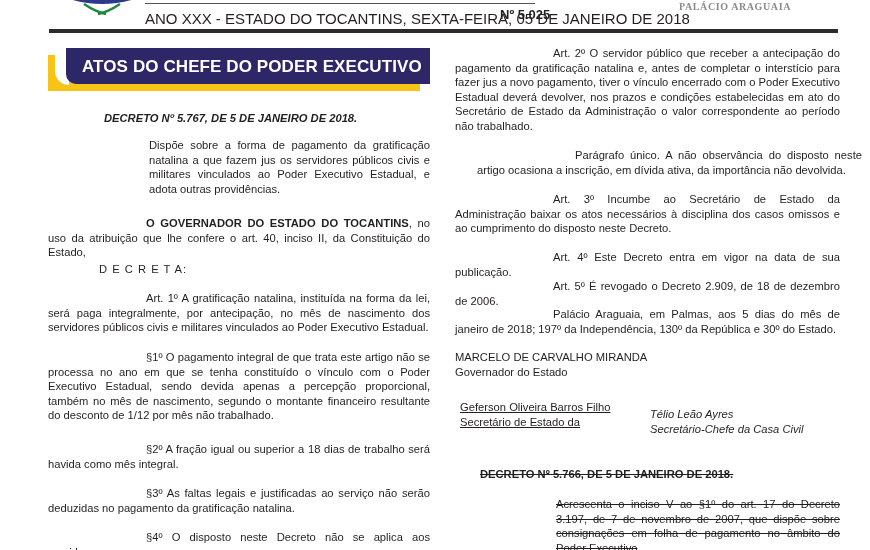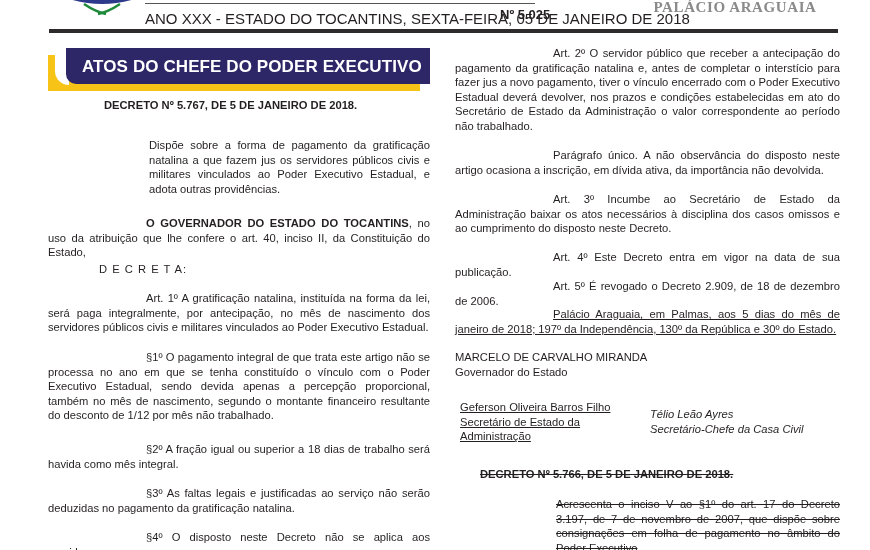--- a/index.html
+++ b/index.html
@@ -9,21 +9,21 @@
     position:relative;
   }
   .abs { position:absolute; }
 
   
   .logo { left:62px; top:-10px; width:80px; height:32px; }
   .hdr-thin { left:145px; top:3px; width:390px; height:1px; background:#555; }
   .hdr-line { left:145px; top:10px; font-size:15px; color:#231f20; white-space:nowrap; }
   .hdr-num { left:500px; top:7px; font-size:13px; font-weight:bold; white-space:nowrap; }
   .palace { left:640px; top:1px; width:190px; text-align:center;
-            font-family:"Liberation Serif", serif; font-weight:bold; font-size:15px;
+            font-family:"Liberation Serif", serif; font-weight:bold; font-size:10px;
             color:#8a8a8a; letter-spacing:0.6px; line-height:12px; }
   .thick-rule { left:49px; top:29px; width:789px; height:4px; background:#2e2b2c; }
 
   
   .sec-yellow { left:48px; top:55px; width:372px; height:36px; background:#f7c317; }
   .sec-white { left:55px; top:55px; width:14px; height:30px; background:#ffffff; border-bottom-left-radius:14px; }
   .sec-navy { left:66px; top:48px; width:364px; height:36px; background:#2d2768;
               border-bottom-left-radius:10px; }
   .sec-title { left:82px; top:57px; color:#ffffff; font-weight:bold; font-size:17px; letter-spacing:0.1px; white-space:nowrap; }
 
@@ -52,50 +52,49 @@
 <div class="abs palace">
   <div>PALÁCIO ARAGUAIA</div>
 </div>
 <div class="abs thick-rule"></div>
 
 <div class="abs sec-yellow"></div>
 <div class="abs sec-white"></div>
 <div class="abs sec-navy"></div>
 <div class="abs sec-title">ATOS DO CHEFE DO PODER EXECUTIVO</div>
 
-<div class="abs p bold" style="left:104px; top:98px; white-space:nowrap;">DECRETO Nº 5.767, DE 5 DE JANEIRO DE 2018.</div>
+<div class="abs p bold" style="left:104px; top:111px; white-space:nowrap;font-style:italic;">DECRETO Nº 5.767, DE 5 DE JANEIRO DE 2018.</div>
 
 <div class="abs p" style="left:149px; top:138px; width:281px;">Dispõe sobre a forma de pagamento da gratificação natalina a que fazem jus os servidores públicos civis e militares vinculados ao Poder Executivo Estadual, e adota outras providências.</div>
 
 <div class="abs p c1 ind" style="top:216px;"><span class="bold">O GOVERNADOR DO ESTADO DO TOCANTINS</span><span>, no uso da atribuição que lhe confere o art. 40, inciso II, da Constituição do Estado,</span></div>
 
 <div class="abs p" style="left:99px; top:262px; letter-spacing:1px;">D E C R E T A:</div>
 
 <div class="abs p c1 ind" style="top:291px;">Art. 1º A gratificação natalina, instituída na forma da lei, será paga integralmente, por antecipação, no mês de nascimento dos servidores públicos civis e militares vinculados ao Poder Executivo Estadual.</div>
 <div class="abs p c1 ind" style="top:350px;">§1º O pagamento integral de que trata este artigo não se processa no ano em que se tenha constituído o vínculo com o Poder Executivo Estadual, sendo devida apenas a percepção proporcional, também no mês de nascimento, segundo o montante financeiro resultante do desconto de 1/12 por mês não trabalhado.</div>
 <div class="abs p c1 ind" style="top:442px;">§2º A fração igual ou superior a 18 dias de trabalho será havida como mês integral.</div>
 <div class="abs p c1 ind" style="top:486px;">§3º As faltas legais e justificadas ao serviço não serão deduzidas no pagamento da gratificação natalina.</div>
 <div class="abs p c1 ind" style="top:530px;">§4º O disposto neste Decreto não se aplica aos servidores</div>
 
 <div class="abs p c2 ind" style="top:46px;">Art. 2º O servidor público que receber a antecipação do pagamento da gratificação natalina e, antes de completar o interstício para fazer jus a novo pagamento, tiver o vínculo encerrado com o Poder Executivo Estadual deverá devolver, nos prazos e condições estabelecidas em ato do Secretário de Estado da Administração o valor correspondente ao período não trabalhado.</div>
-<div class="abs p c2 ind" style="top:148px;">Parágrafo único. A não observância do disposto neste artigo ocasiona a inscrição, em dívida ativa, da importância não devolvida.</div>
+<div class="abs p c2 ind" style="top:148px;margin-left:22px;">Parágrafo único. A não observância do disposto neste artigo ocasiona a inscrição, em dívida ativa, da importância não devolvida.</div>
 <div class="abs p c2 ind" style="top:192px;">Art. 3º Incumbe ao Secretário de Estado da Administração baixar os atos necessários à disciplina dos casos omissos e ao cumprimento do disposto neste Decreto.</div>
 <div class="abs p c2 ind" style="top:250px;">Art. 4º Este Decreto entra em vigor na data de sua publicação.</div>
 <div class="abs p c2 ind" style="top:279px;">Art. 5º É revogado o Decreto 2.909, de 18 de dezembro de 2006.</div>
-<div class="abs p c2 ind" style="top:307px;text-decoration:underline;">Palácio Araguaia, em Palmas, aos 5 dias do mês de janeiro de 2018; 197º da Independência, 130º da República e 30º do Estado.</div>
+<div class="abs p c2 ind" style="top:307px;">Palácio Araguaia, em Palmas, aos 5 dias do mês de janeiro de 2018; 197º da Independência, 130º da República e 30º do Estado.</div>
 
 <div class="abs p center" style="left:455px; top:350px; width:385px;">
   <div>MARCELO DE CARVALHO MIRANDA</div>
   <div>Governador do Estado</div>
 </div>
 
 <div class="abs p center" style="left:460px; top:400px; width:190px;text-decoration:underline;">
   <div>Geferson Oliveira Barros Filho</div>
   <div>Secretário de Estado da</div>
-  <div>Administração</div>
 </div>
 
 <div class="abs p center" style="left:650px; top:407px; width:190px;font-style:italic;">
   <div>Télio Leão Ayres</div>
   <div>Secretário-Chefe da Casa Civil</div>
 </div>
 
 <div class="abs p bold strike" style="left:480px; top:467px; white-space:nowrap;">DECRETO Nº 5.766, DE 5 DE JANEIRO DE 2018.</div>
 <div class="abs p strike" style="left:556px; top:497px; width:284px;">Acrescenta o inciso V ao §1º do art. 17 do Decreto 3.197, de 7 de novembro de 2007, que dispõe sobre consignações em folha de pagamento no âmbito do Poder Executivo</div>
 

